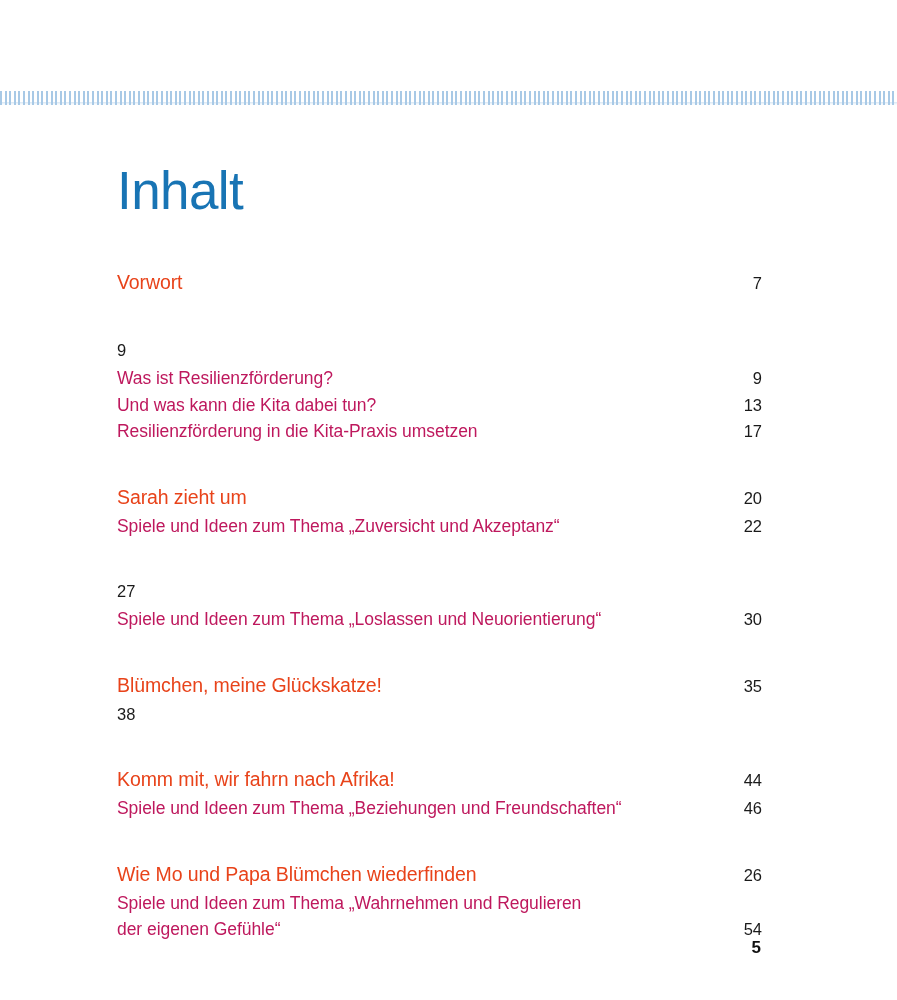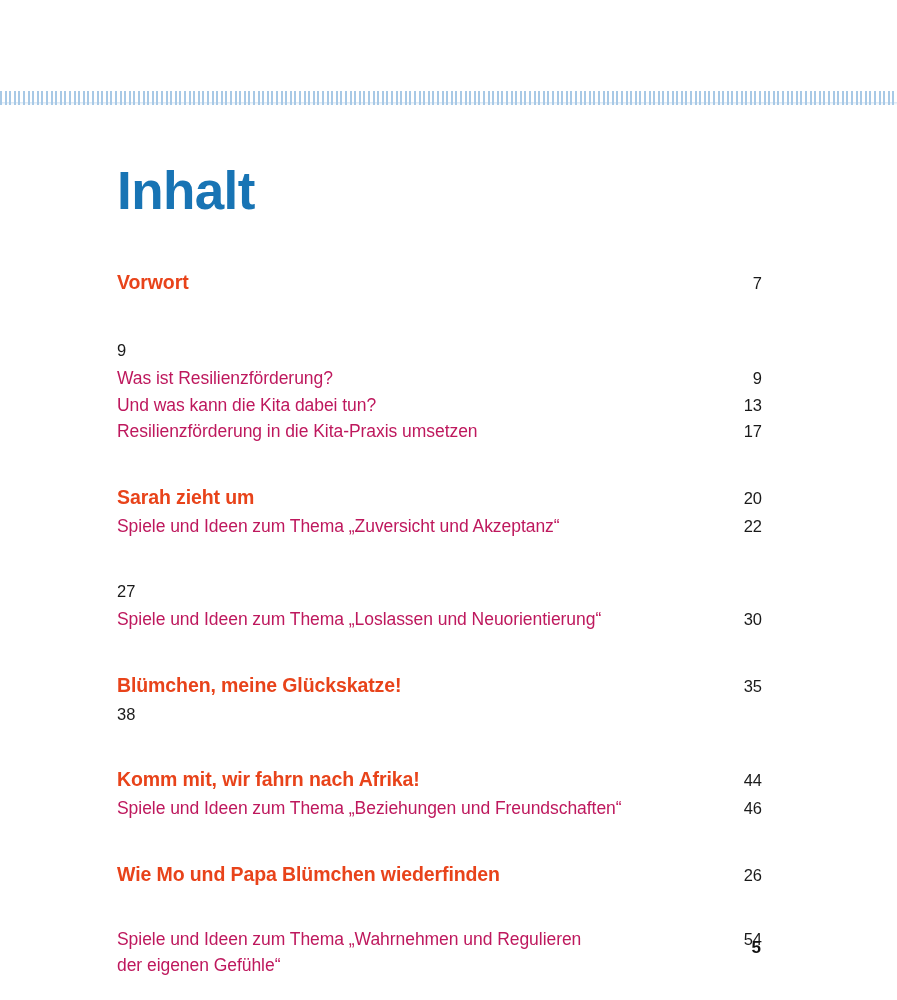--- a/index.html
+++ b/index.html
@@ -40,21 +40,21 @@
     background: linear-gradient(to bottom, rgba(168,201,230,0.45), rgba(255,255,255,0));
   }
 
   
   .page-title {
     position: absolute;
     left: 117px;
     top: 125px;
     font-size: 53px;
     line-height: 60px;
-    font-weight: bold;
+    font-weight: normal;
     color: #1874B4;
     letter-spacing: -0.6px;
     font-stretch: condensed;
   }
 
   
   .toc {
     position: absolute;
     left: 117px;
     top: 268px;
@@ -70,21 +70,21 @@
   .toc-row {
     display: flex;
     align-items: baseline;
     justify-content: space-between;
     width: 100%;
   }
 
   .toc-chapter .label {
     font-size: 19.5px;
     line-height: 29px;
-    font-weight: bold;
+    font-weight: normal;
     color: #E8431A;
     font-stretch: condensed;
     letter-spacing: -0.1px;
   }
   .toc-chapter .page {
     font-size: 16.5px;
     line-height: 29px;
     color: #1a1a1a;
     font-weight: normal;
     white-space: nowrap;
@@ -102,23 +102,22 @@
     font-size: 16.5px;
     line-height: 26.5px;
     color: #1a1a1a;
     white-space: nowrap;
     text-align: right;
   }
 
   
   .toc-sub.multiline {
     display: flex;
-    align-items: flex-start;
+    align-items: flex-end;
     justify-content: space-between;
-    margin-top: 36px;
   }
   .toc-sub.multiline .label {
     white-space: pre-line;
   }
 
   
   .folio {
     position: absolute;
     top: 938px;
     left: 0;

